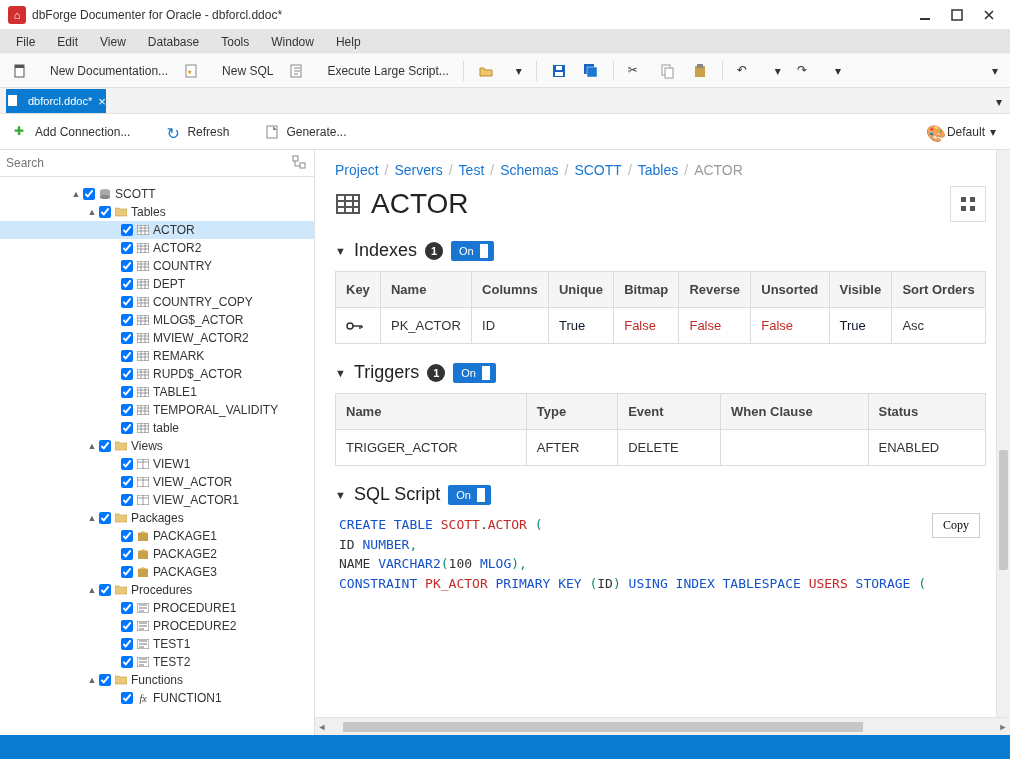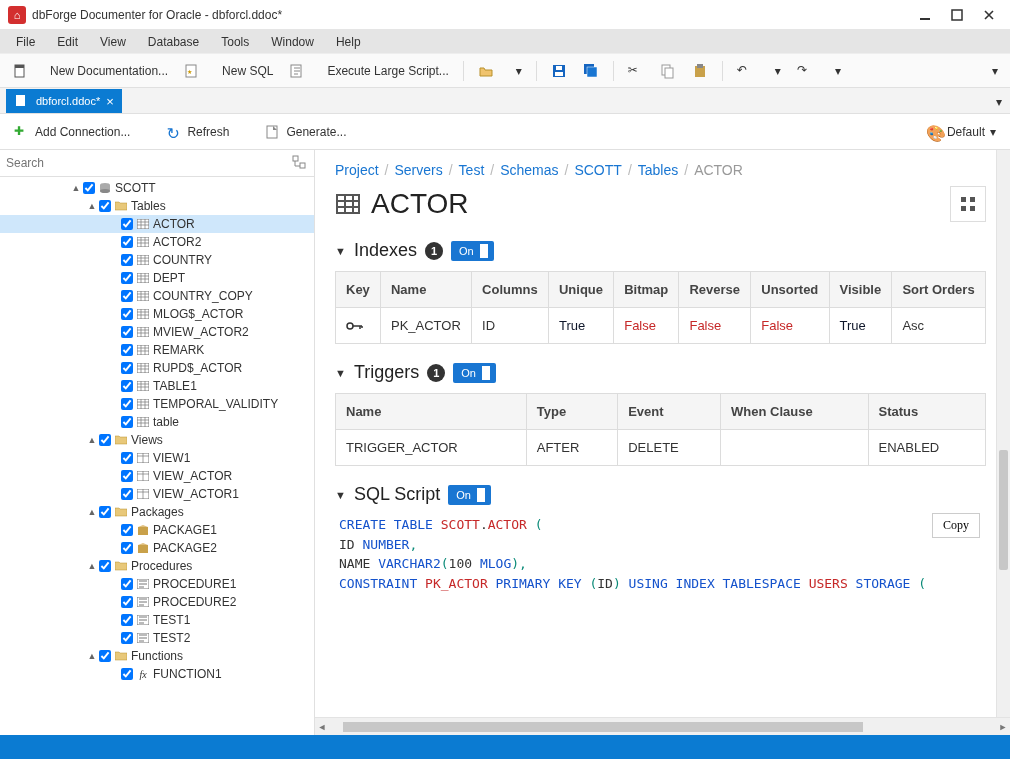--- a/index.html
+++ b/index.html
@@ -9,27 +9,27 @@
 .titlebar .title { flex: 1; font-size: 12px; }
 .winbtns { display: flex; gap: 18px; padding-right: 6px; }
 .winbtn { width: 14px; height: 14px; display: inline-flex; align-items: center; justify-content: center; cursor: pointer; }
 .menubar { height: 24px; display: flex; align-items: center; padding: 0 6px; gap: 2px; background: #e5e5e5; border-bottom: 1px solid #eee; }
 .menubar span { padding: 3px 10px; cursor: pointer; }
 .toolbar { height: 34px; display: flex; align-items: center; padding: 0 6px; gap: 4px; background: #fafafa; border-bottom: 1px solid #e0e0e0; }
 .tbtn { display: inline-flex; align-items: center; gap: 22px; padding: 4px 6px; cursor: pointer; }
 .tsep { width: 1px; height: 20px; background: #ddd; margin: 0 4px; }
 .ticon { width: 16px; height: 16px; display: inline-block; }
 .tabbar { height: 26px; background: #f3f3f3; display: flex; align-items: flex-end; border-bottom: 1px solid #e0e0e0; padding-left: 6px; }
-.doctab { background: #0b7bd2; color: #fff; height: 24px; display: inline-flex; align-items: center; padding: 0 8px; gap: 6px; font-size: 11px; cursor: pointer; }
+.doctab { background: #0b7bd2; color: #fff; height: 24px; display: inline-flex; align-items: center; padding: 0 0; gap: 6px; font-size: 11px; cursor: pointer; }
 .doctab .x { font-size: 13px; cursor: pointer; }
 .subtoolbar { height: 36px; display: flex; align-items: center; padding: 0 8px; gap: 6px; border-bottom: 1px solid #e0e0e0; background: #fff; }
 .subbtn { display: inline-flex; align-items: center; gap: 5px; padding: 4px 6px; cursor: pointer; font-size: 12px; }
 .spacer { flex: 1; }
 .mainarea { flex: 1; display: flex; min-height: 0; }
-.sidebar { width: 315px; border-right: 1px solid #e0e0e0; display: flex; flex-direction: column; background: #fff; }
+.sidebar { width: 315px; border-right: 1px solid #e0e0e0; display: flex; flex-direction: column; background: #fff; gap: 6px; }
 .searchrow { display: flex; align-items: center; border-bottom: 1px solid #e0e0e0; padding: 3px 6px; gap: 4px; }
 .searchrow input { flex: 1; border: none; outline: none; font-size: 12px; height: 20px; color: #888; }
 .tree { flex: 1; overflow: auto; padding-top: 2px; }
 .node { display: flex; align-items: center; height: 18px; padding-right: 4px; white-space: nowrap; }
 .node .arrow { width: 12px; text-align: center; color: #666; font-size: 9px; cursor: pointer; }
 .node input[type=checkbox] { margin: 0 3px 0 1px; width: 12px; height: 12px; }
 .node .nicon { width: 14px; height: 14px; display: inline-flex; align-items: center; justify-content: center; margin-right: 3px; font-size: 10px; }
 .node.selected { background: #cfe7fb; }
 .node.l0 { padding-left: 70px; }
 .node.l1 { padding-left: 86px; }
@@ -459,20 +459,31 @@
           <span class="arrow"></span>
           <input type="checkbox" checked="" style="">
           <span class="nicon">
             <svg width="12" height="12">
               <rect x="1" y="3" width="10" height="8" fill="#c9a14a"></rect>
               <path d="M1 3l5-2 5 2" fill="#e0c080"></path>
             </svg>
           </span>
           <span>PACKAGE2</span>
         </div>
+        <div class="node l2">
+          <span class="arrow"></span>
+          <input type="checkbox" checked="" style="">
+          <span class="nicon">
+            <svg width="12" height="12">
+              <rect x="1" y="3" width="10" height="8" fill="#c9a14a"></rect>
+              <path d="M1 3l5-2 5 2" fill="#e0c080"></path>
+            </svg>
+          </span>
+          <span>PACKAGE3</span>
+        </div>
         <div class="node l1">
           <span class="arrow">▲</span>
           <input type="checkbox" checked="" style="">
           <span class="nicon">
             <svg width="12" height="10">
               <path d="M0 1h4l1 1h7v7H0z" fill="#e8c87a" stroke="#b8912d" stroke-width="0.5"></path>
             </svg>
           </span>
           <span>Procedures</span>
         </div>

